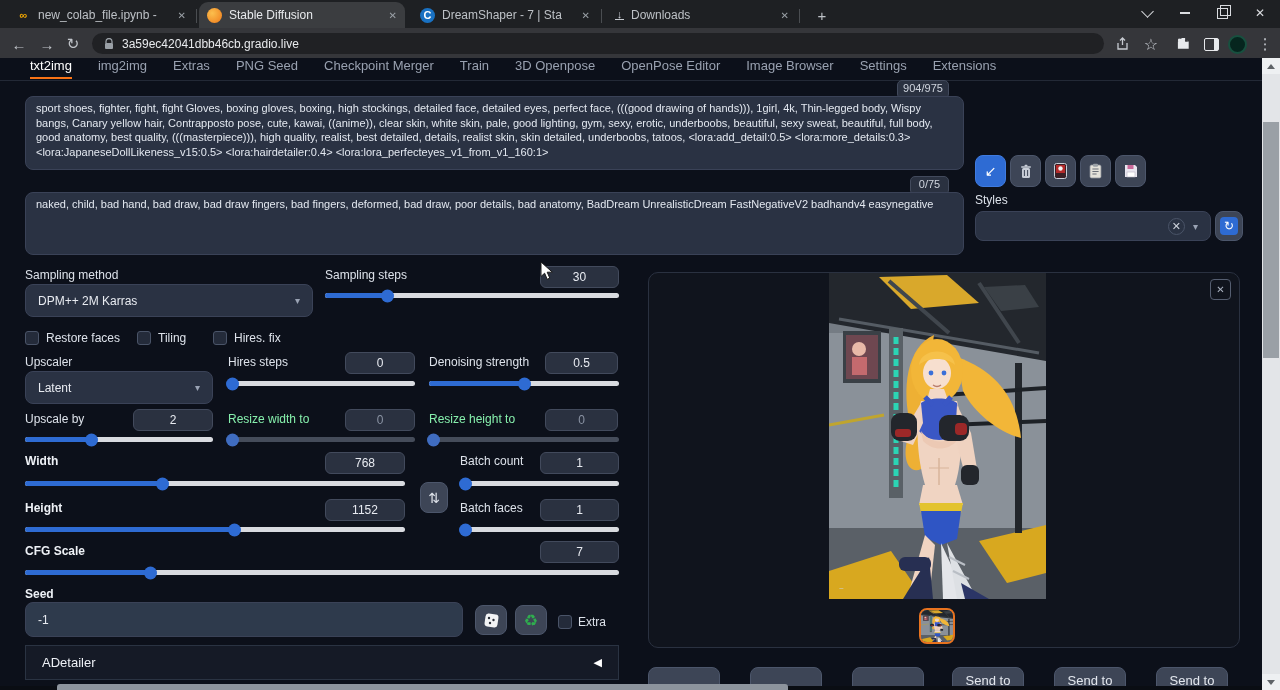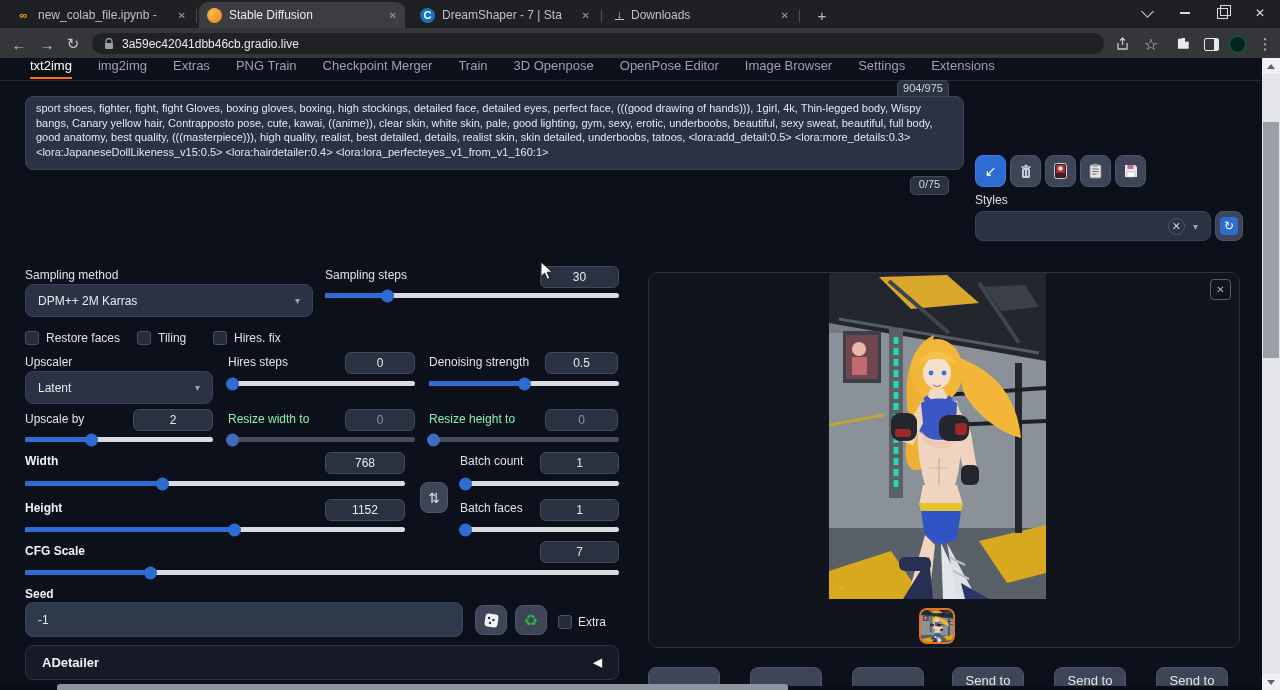--- a/index.html
+++ b/index.html
@@ -63,23 +63,23 @@
           font-size:12px;display:flex;align-items:center;justify-content:space-between;
           padding:0 12px;box-sizing:border-box;}
   .caret{color:#9aa3b4;font-size:10px;}
   .checkbox{width:14px;height:14px;background:#242b3a;border:1px solid #4a5468;border-radius:3px;
           box-sizing:border-box;}
   .cblabel{font-size:12px;color:#dde2ea;}
   .smallbtn{background:#3d4556;border:1px solid #4c566b;border-radius:8px;display:flex;
           align-items:center;justify-content:center;box-sizing:border-box;}
   .genbtn{background:linear-gradient(180deg,#f08a39,#e66c1a);border-radius:8px;color:#fff;
           font-size:14px;font-weight:600;display:flex;align-items:center;justify-content:center;}
-  .accordion{background:#151a26;border:1px solid #2a3342;border-radius:8px;display:flex;
+  .accordion{background:#151a26;border:1px solid #2a3342;border-radius:0;display:flex;
           align-items:center;justify-content:space-between;padding:0 16px;box-sizing:border-box;
-          color:#eef1f6;font-size:13px;font-weight:700;}
+          color:#eef1f6;font-size:13px;font-weight:400;}
   .outpanel{border:1px solid #2a3140;border-radius:10px;background:#10141d;box-sizing:border-box;}
   .sendbtn{background:#3d4556;border:1px solid #4c566b;border-radius:8px;color:#e3e7ee;
           font-size:13px;text-align:center;padding-top:5px;box-sizing:border-box;}
   .scrolltrack{left:1262px;top:58px;width:18px;height:632px;background:#e3e5e8;}
   .scrollbtn{position:absolute;left:0;width:18px;height:16px;background:#eef0f2;display:flex;
           align-items:center;justify-content:center;}
   .tri-up{width:0;height:0;border-left:4px solid transparent;border-right:4px solid transparent;
           border-bottom:5px solid #5f6368;}
   .tri-down{width:0;height:0;border-left:4px solid transparent;border-right:4px solid transparent;
           border-top:5px solid #5f6368;}
@@ -223,35 +223,36 @@
   </div>
   <div class="tbicon" style="left:1226px">
       <span class="avatar"></span>
     </div>
   <div class="tbicon" style="left:1254px;font-size:15px">⋮</div>
 
   <div class="abs navtabs">
     <span class="navtab active">txt2img</span>
     <span class="navtab">img2img</span>
     <span class="navtab">Extras</span>
-    <span class="navtab">PNG Train</span>
+    <span class="navtab">PNG Seed</span>
     <span class="navtab">Checkpoint Merger</span>
     <span class="navtab">Train</span>
     <span class="navtab">3D Openpose</span>
     <span class="navtab">OpenPose Editor</span>
     <span class="navtab">Image Browser</span>
     <span class="navtab">Settings</span>
     <span class="navtab">Extensions</span>
   </div>
   <div class="abs pagehr"></div>
 
   <div class="abs counter" style="left:897px;top:80px;width:50px;height:17px">904/975</div>
   <div class="abs prompt" style="left:25px;top:96px;width:939px;height:74px">sport shoes, fighter, fight, fight Gloves, boxing gloves, boxing,  high stockings, detailed face, detailed eyes, perfect face, (((good drawing of hands))), 1girl, 4k, Thin-legged body, Wispy bangs, Canary yellow hair, Contrapposto pose, cute, kawai, ((anime)), clear skin, white skin, pale,  good lighting, gym, sexy, erotic, underboobs, beautiful, sexy sweat,  beautiful, full body, good anatomy, best quality, (((masterpiece))), high quality, realist, best detailed, details, realist skin, skin detailed, underboobs, tatoos, &lt;lora:add_detail:0.5&gt; &lt;lora:more_details:0.3&gt; &lt;lora:JapaneseDollLikeness_v15:0.5&gt;  &lt;lora:hairdetailer:0.4&gt; &lt;lora:lora_perfecteyes_v1_from_v1_160:1&gt;</div>
 
   <div class="abs counter" style="left:910px;top:176px;width:37px;height:17px">0/75</div>
+  <div class="abs prompt" style="left:25px;top:192px;width:939px;height:63px">naked, child, bad hand, bad draw, bad draw fingers, bad fingers, deformed, bad draw, poor details, bad anatomy, BadDream UnrealisticDream FastNegativeV2 badhandv4 easynegative</div>
 
 
   <div class="abs smallbtn" style="left:975px;top:155px;width:31px;height:32px;background:#2e6bd3;border-color:#3f7be0;color:#fff;font-size:14px">
       <span>↙</span>
     </div>
   <div class="abs smallbtn" style="left:1010px;top:155px;width:31px;height:32px">
     <svg width="14" height="15" viewBox="0 0 14 15">
         <rect x="3" y="4" width="8" height="10" rx="1.5" fill="#c9ced8"></rect>
         <rect x="2" y="2.2" width="10" height="1.6" rx="0.8" fill="#c9ced8"></rect>
         <rect x="5.5" y="0.8" width="3" height="1.6" rx="0.8" fill="#c9ced8"></rect>

